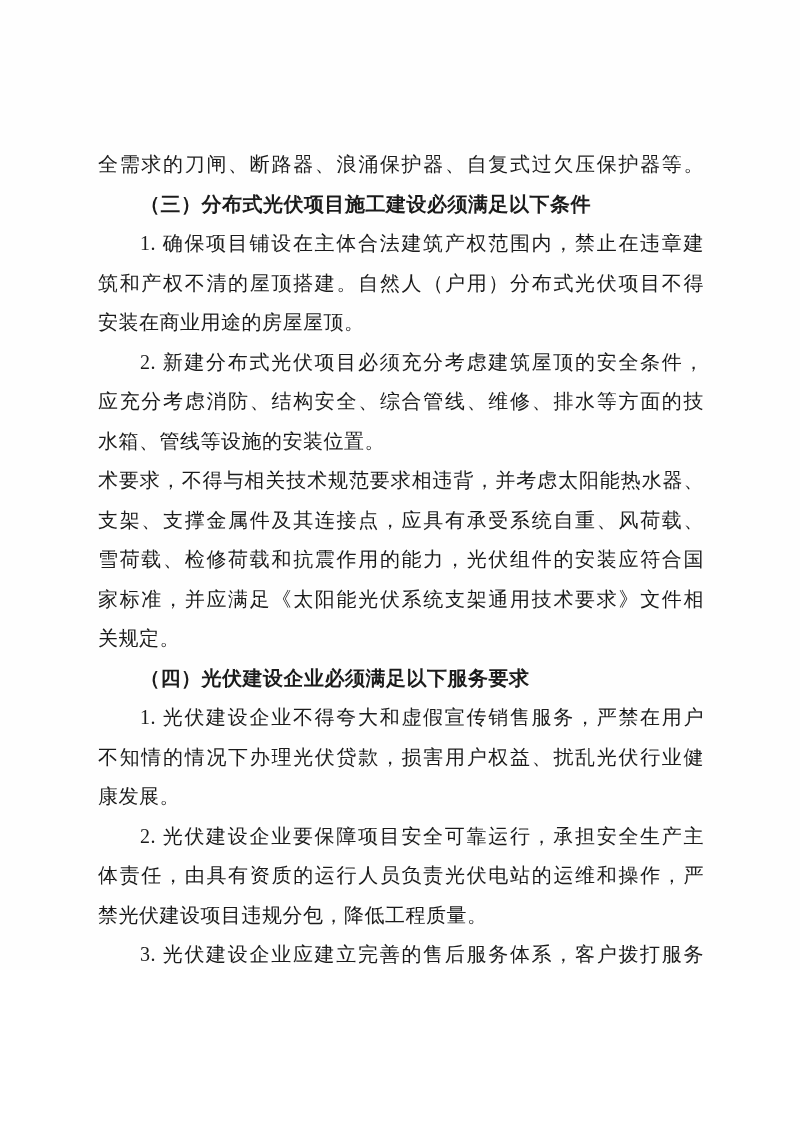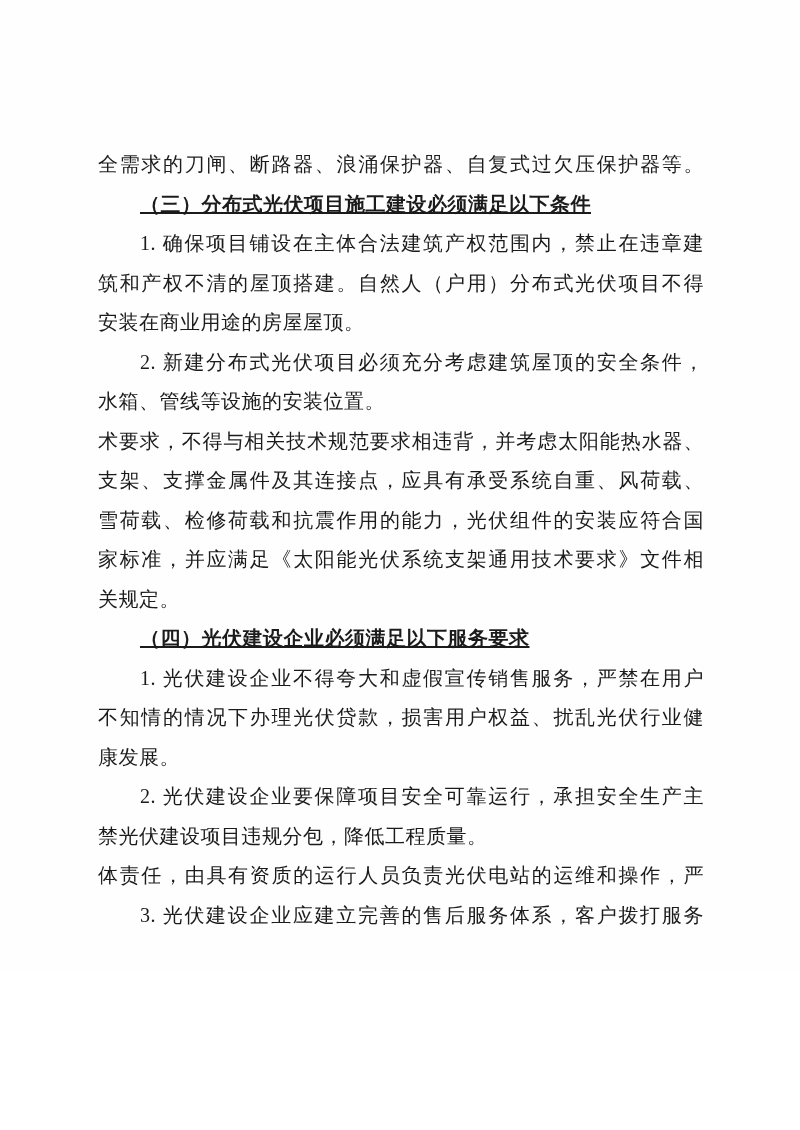--- a/index.html
+++ b/index.html
@@ -35,21 +35,20 @@
   .line.justify {
     text-align: justify;
     text-align-last: justify;
     text-justify: inter-character;
   }
   .line.indent {
     text-indent: 42px;
   }
   .line.heading {
     font-weight: 700;
-    text-decoration: underline;
   }
   .page-footer {
     position: absolute;
     left: 103px;
     top: 1003px;
     height: 39.5px;
     line-height: 39.5px;
   }
   .page-number {
     font-size: 20px;
@@ -61,31 +60,32 @@
 <body>
 
 <div class="page">
   <main class="content">
       <p class="line justify">全需求的刀闸、断路器、浪涌保护器、自复式过欠压保护器等。</p>
       <p class="line heading indent">（三）分布式光伏项目施工建设必须满足以下条件</p>
       <p class="line indent justify">1. 确保项目铺设在主体合法建筑产权范围内，禁止在违章建</p>
       <p class="line justify">筑和产权不清的屋顶搭建。自然人（户用）分布式光伏项目不得</p>
       <p class="line">安装在商业用途的房屋屋顶。</p>
       <p class="line indent justify">2. 新建分布式光伏项目必须充分考虑建筑屋顶的安全条件，</p>
+      <p class="line justify">应充分考虑消防、结构安全、综合管线、维修、排水等方面的技</p>
       <p class="line">水箱、管线等设施的安装位置。</p>
       <p class="line justify">术要求，不得与相关技术规范要求相违背，并考虑太阳能热水器、</p>
       <p class="line justify">支架、支撑金属件及其连接点，应具有承受系统自重、风荷载、</p>
       <p class="line justify">雪荷载、检修荷载和抗震作用的能力，光伏组件的安装应符合国</p>
       <p class="line justify">家标准，并应满足《太阳能光伏系统支架通用技术要求》文件相</p>
       <p class="line">关规定。</p>
       <p class="line heading indent">（四）光伏建设企业必须满足以下服务要求</p>
       <p class="line indent justify">1. 光伏建设企业不得夸大和虚假宣传销售服务，严禁在用户</p>
       <p class="line justify">不知情的情况下办理光伏贷款，损害用户权益、扰乱光伏行业健</p>
       <p class="line">康发展。</p>
       <p class="line indent justify">2. 光伏建设企业要保障项目安全可靠运行，承担安全生产主</p>
+      <p class="line justify">体责任，由具有资质的运行人员负责光伏电站的运维和操作，严</p>
       <p class="line">禁光伏建设项目违规分包，降低工程质量。</p>
-      <p class="line justify">体责任，由具有资质的运行人员负责光伏电站的运维和操作，严</p>
       <p class="line indent justify">3. 光伏建设企业应建立完善的售后服务体系，客户拨打服务</p>
     </main>
   <footer class="page-footer">
     <span class="page-number">- 7 -</span>
   </footer>
 </div>
 
 </body></html>

